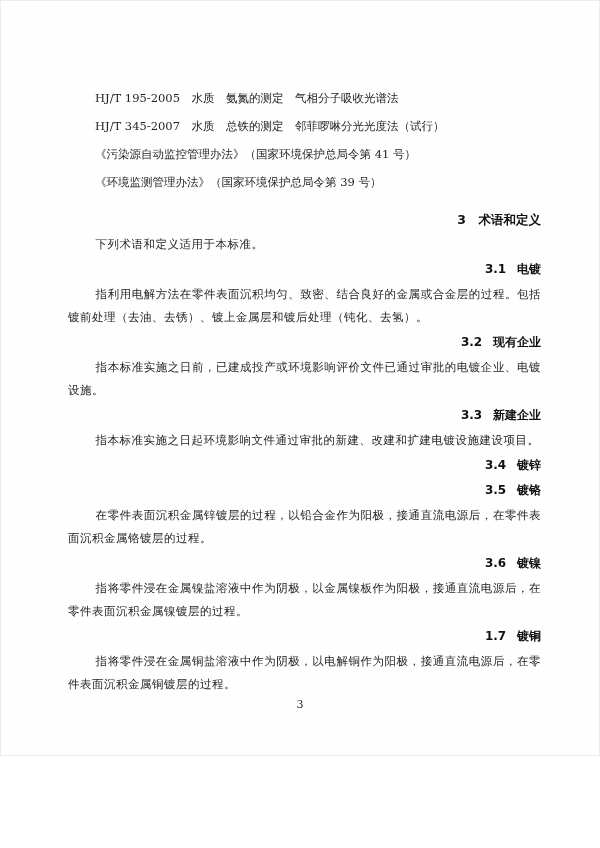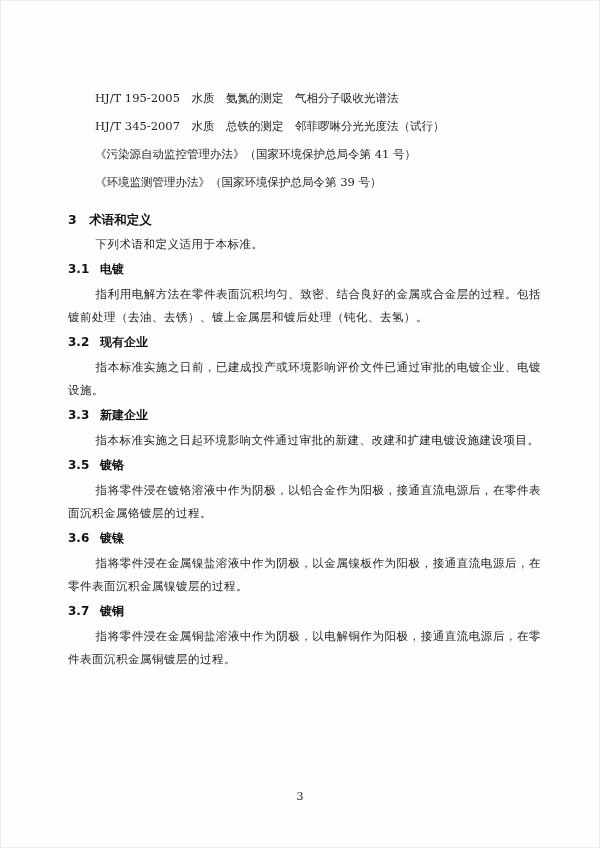--- a/index.html
+++ b/index.html
@@ -3,21 +3,21 @@
 <meta charset="utf-8">
 <style>
   html, body {
     margin: 0;
     padding: 0;
     background: #ffffff;
   }
   .page {
     position: relative;
     width: 600px;
-    height: 848px;
+    height: 756px;
     margin: 0 auto;
     background: #fefefe;
     box-sizing: border-box;
     padding: 84px 59px 0 68px;
     color: #1f1f1f;
     font-family: "DejaVu Serif", "Liberation Serif", serif;
     font-size: 11.5px;
     overflow: hidden;
     box-shadow: inset 0 0 0 1px #ececec;
   }
@@ -30,30 +30,32 @@
   }
   .ref-part { margin-left: 1em; }
   
   h2.sec-heading {
     font-family: "DejaVu Sans", "Liberation Sans", sans-serif;
     font-size: 12.5px;
     font-weight: bold;
     color: #111;
     margin: 12px 0 2px 0;
     line-height: 23px;
+    text-align: right;
   }
   h2.sec-heading .sec-num { margin-right: 1em; }
   
   h3.term-heading {
     font-family: "DejaVu Sans", "Liberation Sans", sans-serif;
     font-size: 12px;
     font-weight: bold;
     color: #111;
     margin: 2px 0 2px 0;
     line-height: 23px;
+    text-align: right;
   }
   h3.term-heading .term-num { margin-right: 0.9em; }
   
   p.body-line {
     margin: 0;
     line-height: 23px;
     text-align: justify;
     text-justify: inter-ideograph;
     text-indent: 2.4em;
     letter-spacing: 0.5px;
@@ -97,32 +99,35 @@
   <h3 class="term-heading">
     <span class="term-num">3.2</span><span>现有企业</span>
   </h3>
   <p class="body-line">指本标准实施之日前，已建成投产或环境影响评价文件已通过审批的电镀企业、电镀设施。</p>
 
   <h3 class="term-heading">
     <span class="term-num">3.3</span><span>新建企业</span>
   </h3>
   <p class="body-line">指本标准实施之日起环境影响文件通过审批的新建、改建和扩建电镀设施建设项目。</p>
 
+  <h3 class="term-heading">
+    <span class="term-num">3.4</span><span>镀锌</span>
+  </h3>
 
   <h3 class="term-heading">
     <span class="term-num">3.5</span><span>镀铬</span>
   </h3>
-  <p class="body-line">指将零件浸在镀铬溶液中作为阴极，以铅合金作为阳极，接通直流电源后，在零件表面沉积金属铬镀层的过程。</p>
+  <p class="body-line">在零件表面沉积金属锌镀层的过程，以铅合金作为阳极，接通直流电源后，在零件表面沉积金属铬镀层的过程。</p>
 
   <h3 class="term-heading">
     <span class="term-num">3.6</span><span>镀镍</span>
   </h3>
   <p class="body-line">指将零件浸在金属镍盐溶液中作为阴极，以金属镍板作为阳极，接通直流电源后，在零件表面沉积金属镍镀层的过程。</p>
 
   <h3 class="term-heading">
-    <span class="term-num">3.7</span><span>镀铜</span>
+    <span class="term-num">1.7</span><span>镀铜</span>
   </h3>
   <p class="body-line">指将零件浸在金属铜盐溶液中作为阴极，以电解铜作为阳极，接通直流电源后，在零件表面沉积金属铜镀层的过程。</p>
 
 
   <div class="page-number">3</div>
 
 </div>
 
 </body></html>

